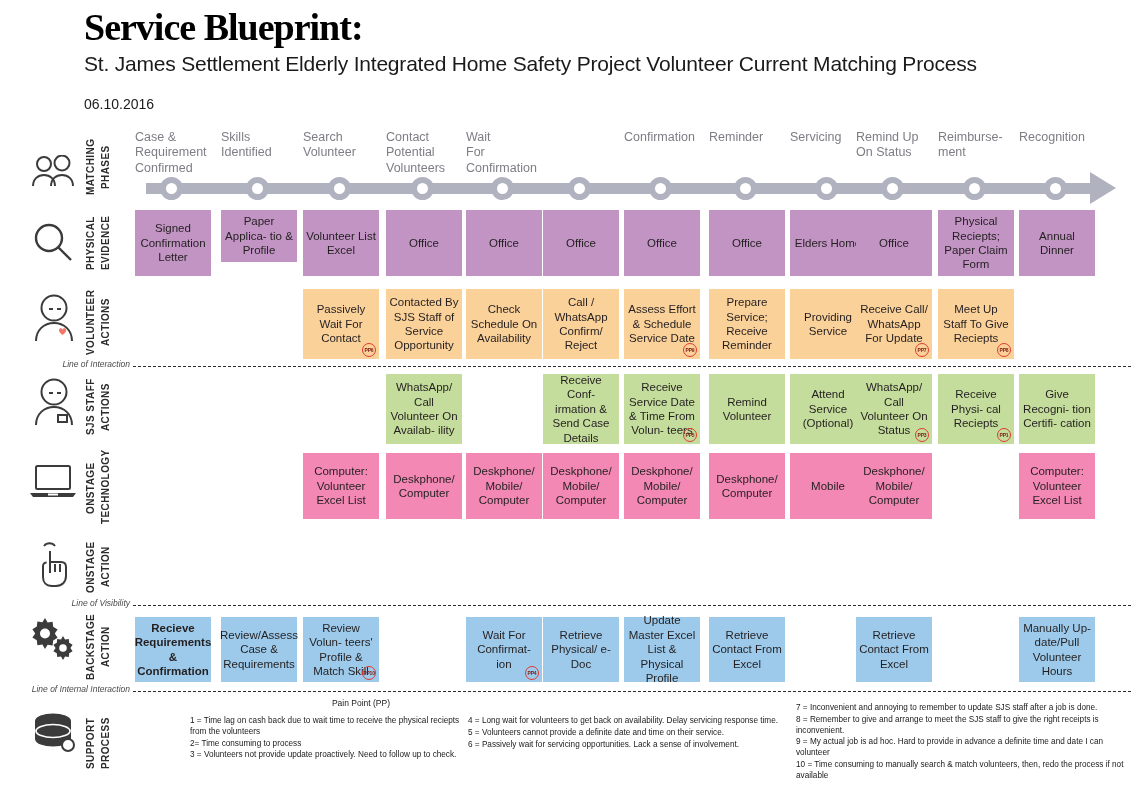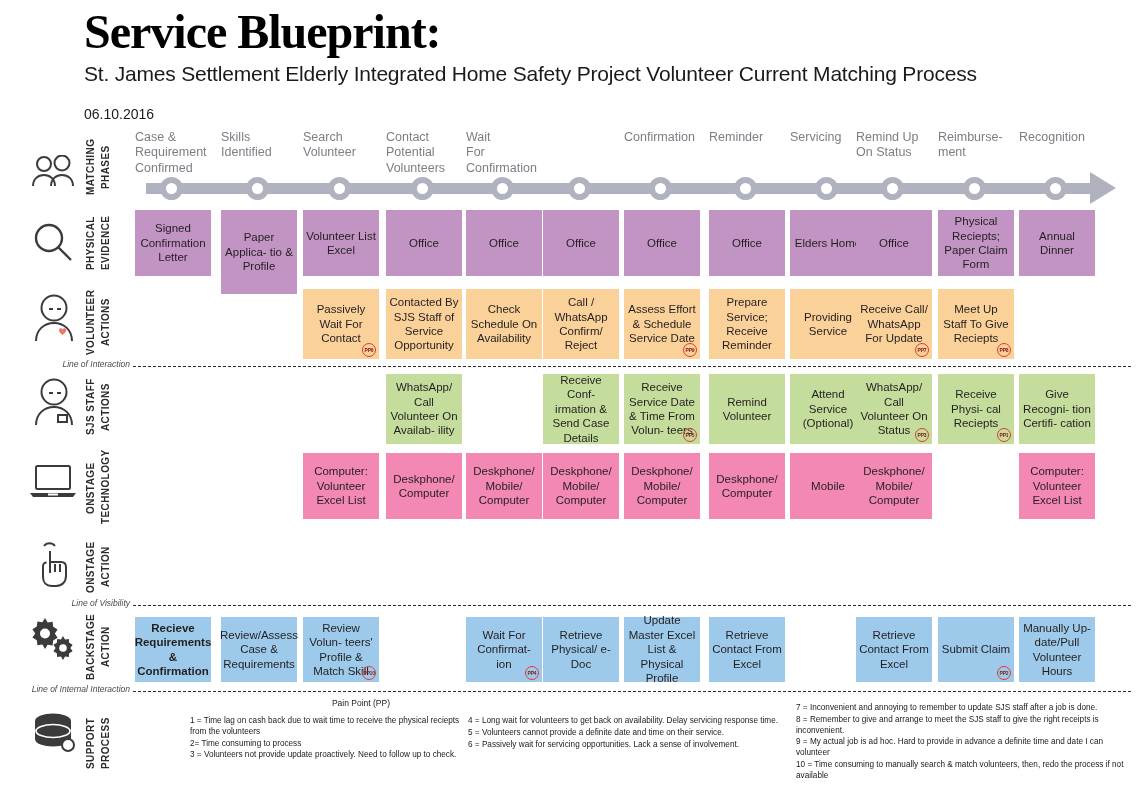--- a/index.html
+++ b/index.html
@@ -10,21 +10,21 @@
     color: #231f20;
     overflow: hidden;
     position: relative;
   }
 
   
   .header { position: absolute; left: 84px; top: 8px; }
   .title {
     font-family: "Liberation Serif", serif;
     font-weight: bold;
-    font-size: 48px;
+    font-size: 38px;
     letter-spacing: -1px;
     line-height: 1.0;
     color: #000;
   }
   .subtitle {
     font-size: 21px;
     color: #1a1a1a;
     margin-top: 6px;
     letter-spacing: -0.2px;
     white-space: nowrap;
@@ -293,21 +293,21 @@
 On Status</div>
     <div class="phase-dot" style="left: 881px;"></div>
     <div class="col-head" style="left: 938px; top: 130px; width: 79px; white-space: pre-line;">Reimburse-
 ment</div>
     <div class="phase-dot" style="left: 963px;"></div>
     <div class="col-head" style="left: 1019px; top: 130px; width: 84px; white-space: pre-line;">Recognition</div>
     <div class="phase-dot" style="left: 1044px;"></div>
     <div class="cell purple" style="left: 135px; top: 210px; width: 76px; height: 66px;">
       <span>Signed Confirmation Letter</span>
     </div>
-    <div class="cell purple" style="left: 221px; top: 210px; width: 76px; height: 84px;">
+    <div class="cell purple" style="left: 221px; top: 210px; width: 76px; height: 52px;">
       <span>Paper Applica-
 tio &amp; Profile</span>
     </div>
     <div class="cell purple" style="left: 303px; top: 210px; width: 76px; height: 66px;">
       <span>Volunteer List Excel</span>
     </div>
     <div class="cell purple" style="left: 386px; top: 210px; width: 76px; height: 66px;">
       <span>Office</span>
     </div>
     <div class="cell purple" style="left: 466px; top: 210px; width: 76px; height: 66px;">
@@ -446,21 +446,17 @@
     </div>
     <div class="cell blue" style="left: 624px; top: 617px; width: 76px; height: 65px;">
       <span>Update Master Excel List &amp; Physical Profile</span>
     </div>
     <div class="cell blue" style="left: 709px; top: 617px; width: 76px; height: 65px;">
       <span>Retrieve Contact From Excel</span>
     </div>
     <div class="cell blue" style="left: 856px; top: 617px; width: 76px; height: 65px;">
       <span>Retrieve Contact From Excel</span>
     </div>
-    <div class="cell blue" style="left: 938px; top: 617px; width: 76px; height: 65px;">
-      <span>Submit Claim</span>
-      <div class="pp-badge">PP2</div>
-    </div>
     <div class="cell blue" style="left: 1019px; top: 617px; width: 76px; height: 65px;">
       <span>Manually Up-
 date/Pull Volunteer Hours</span>
     </div>
   </div>
 
 </body></html>

